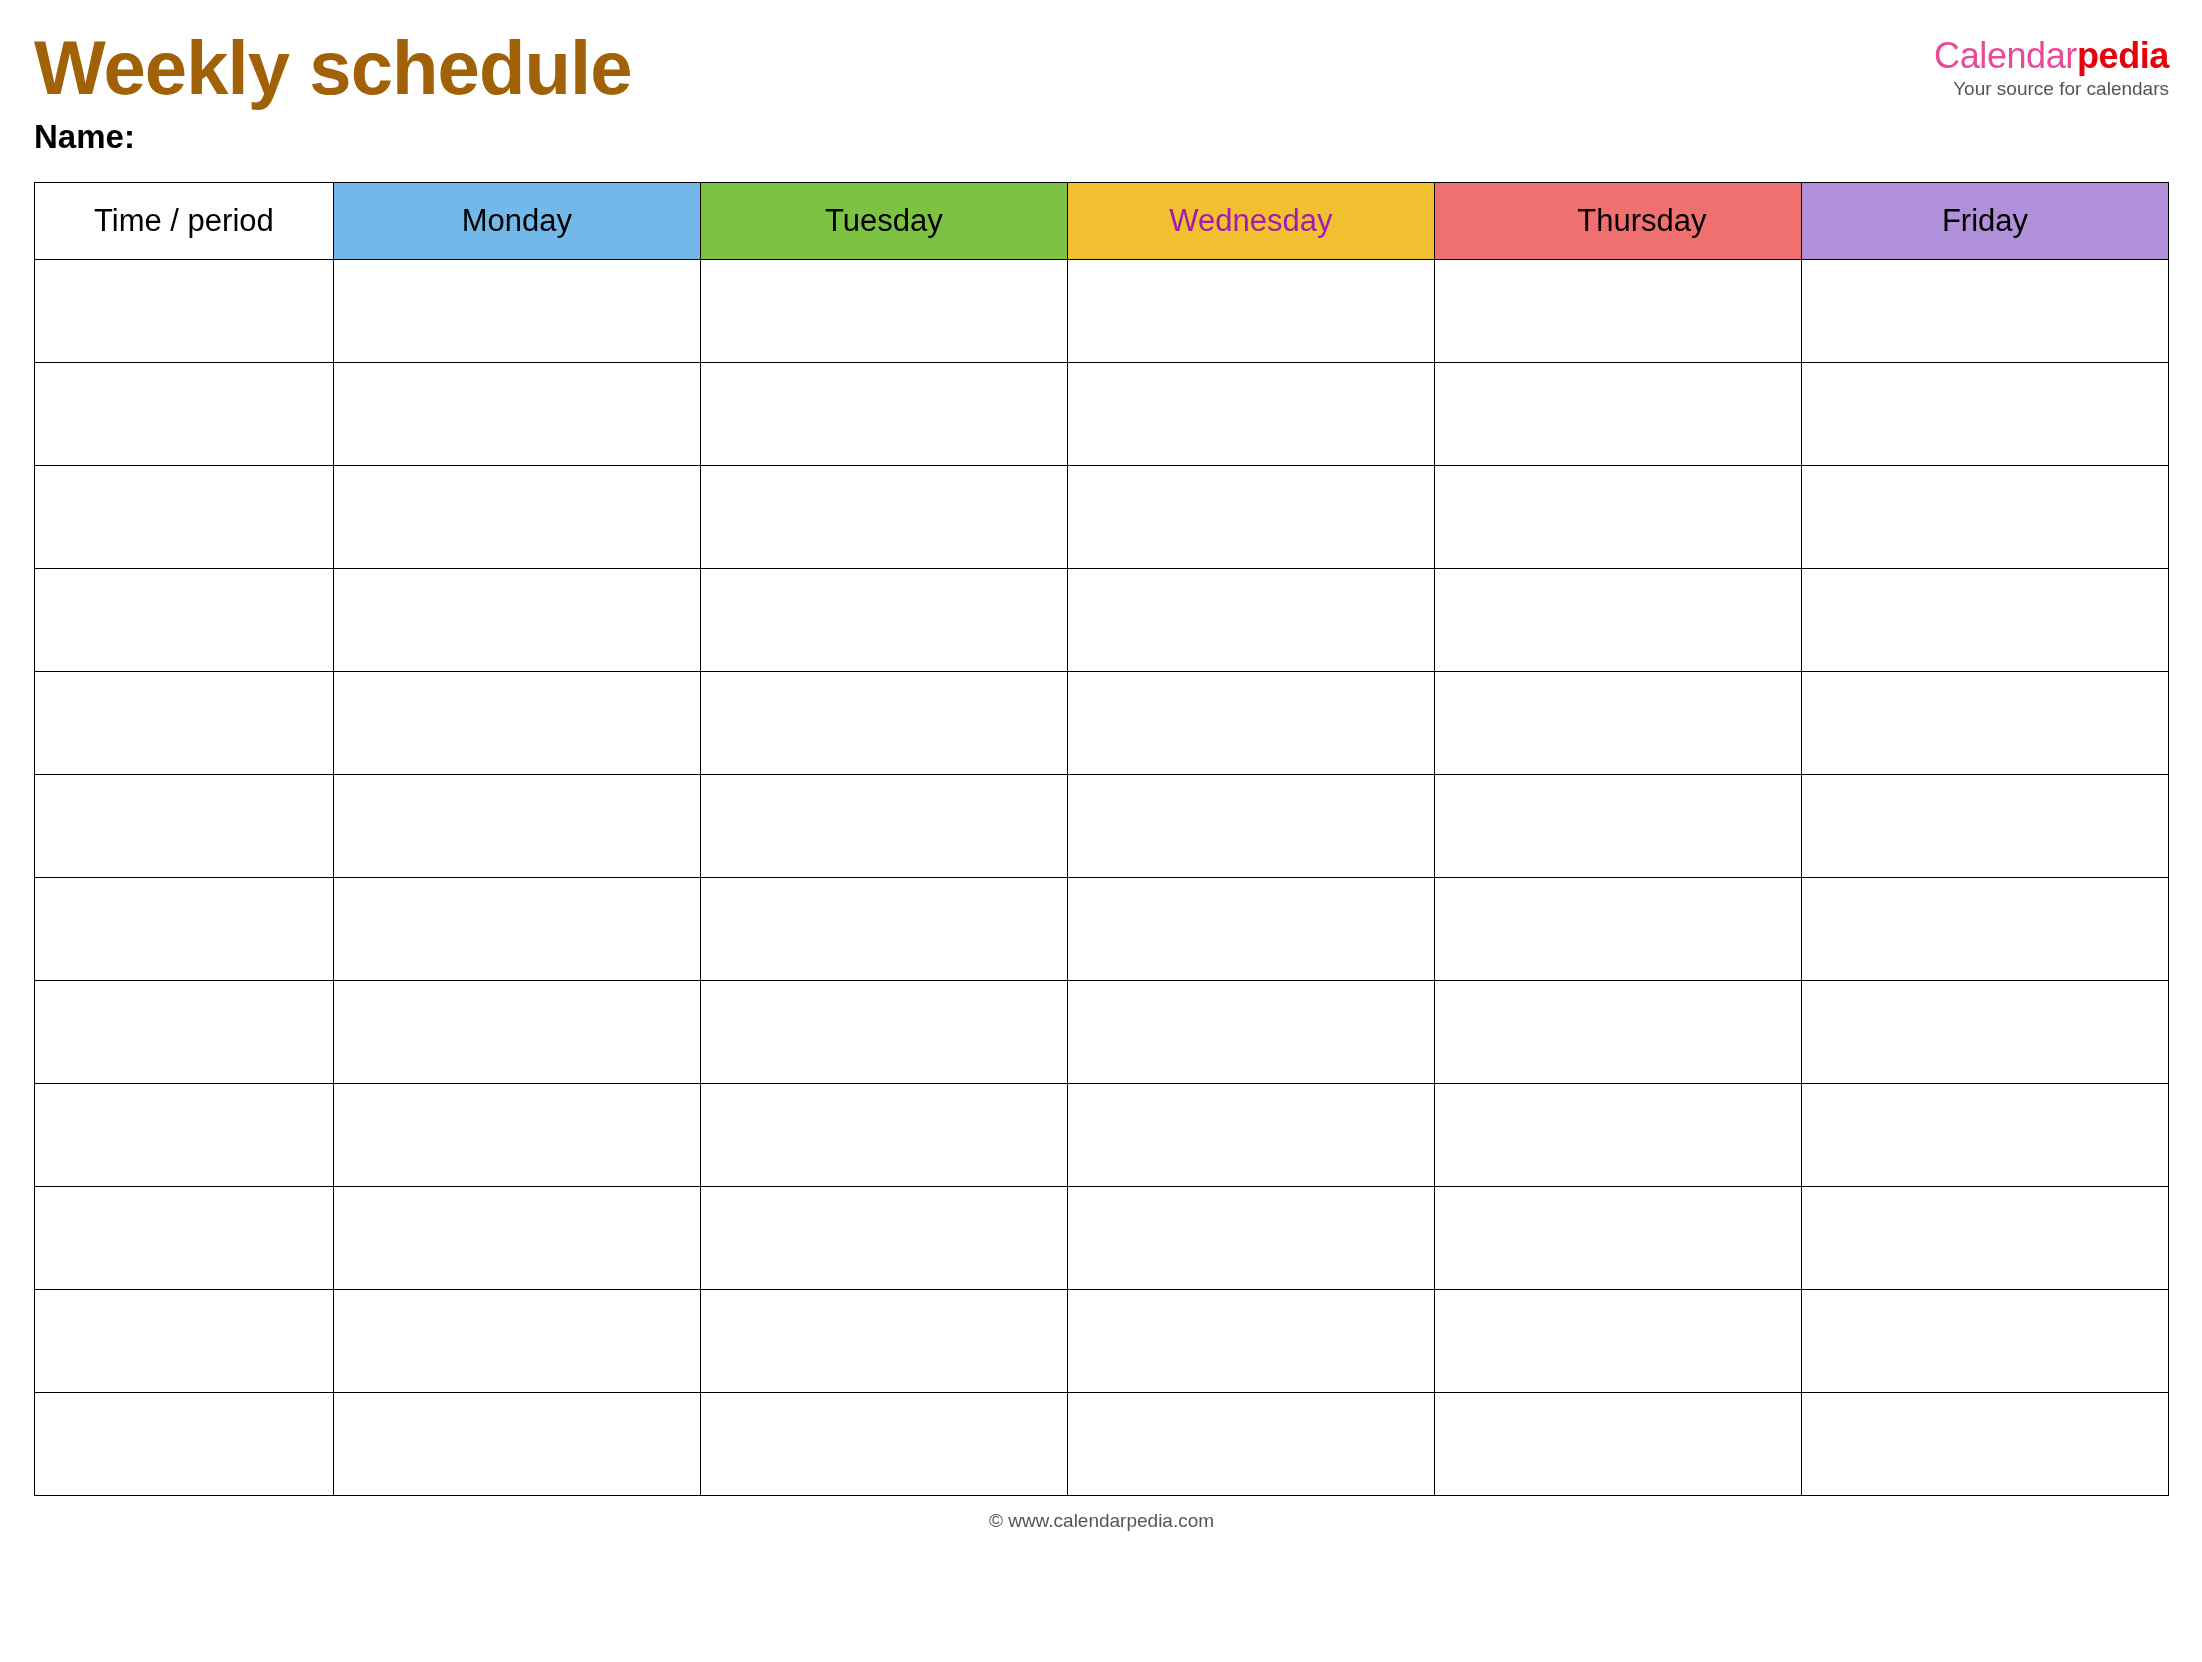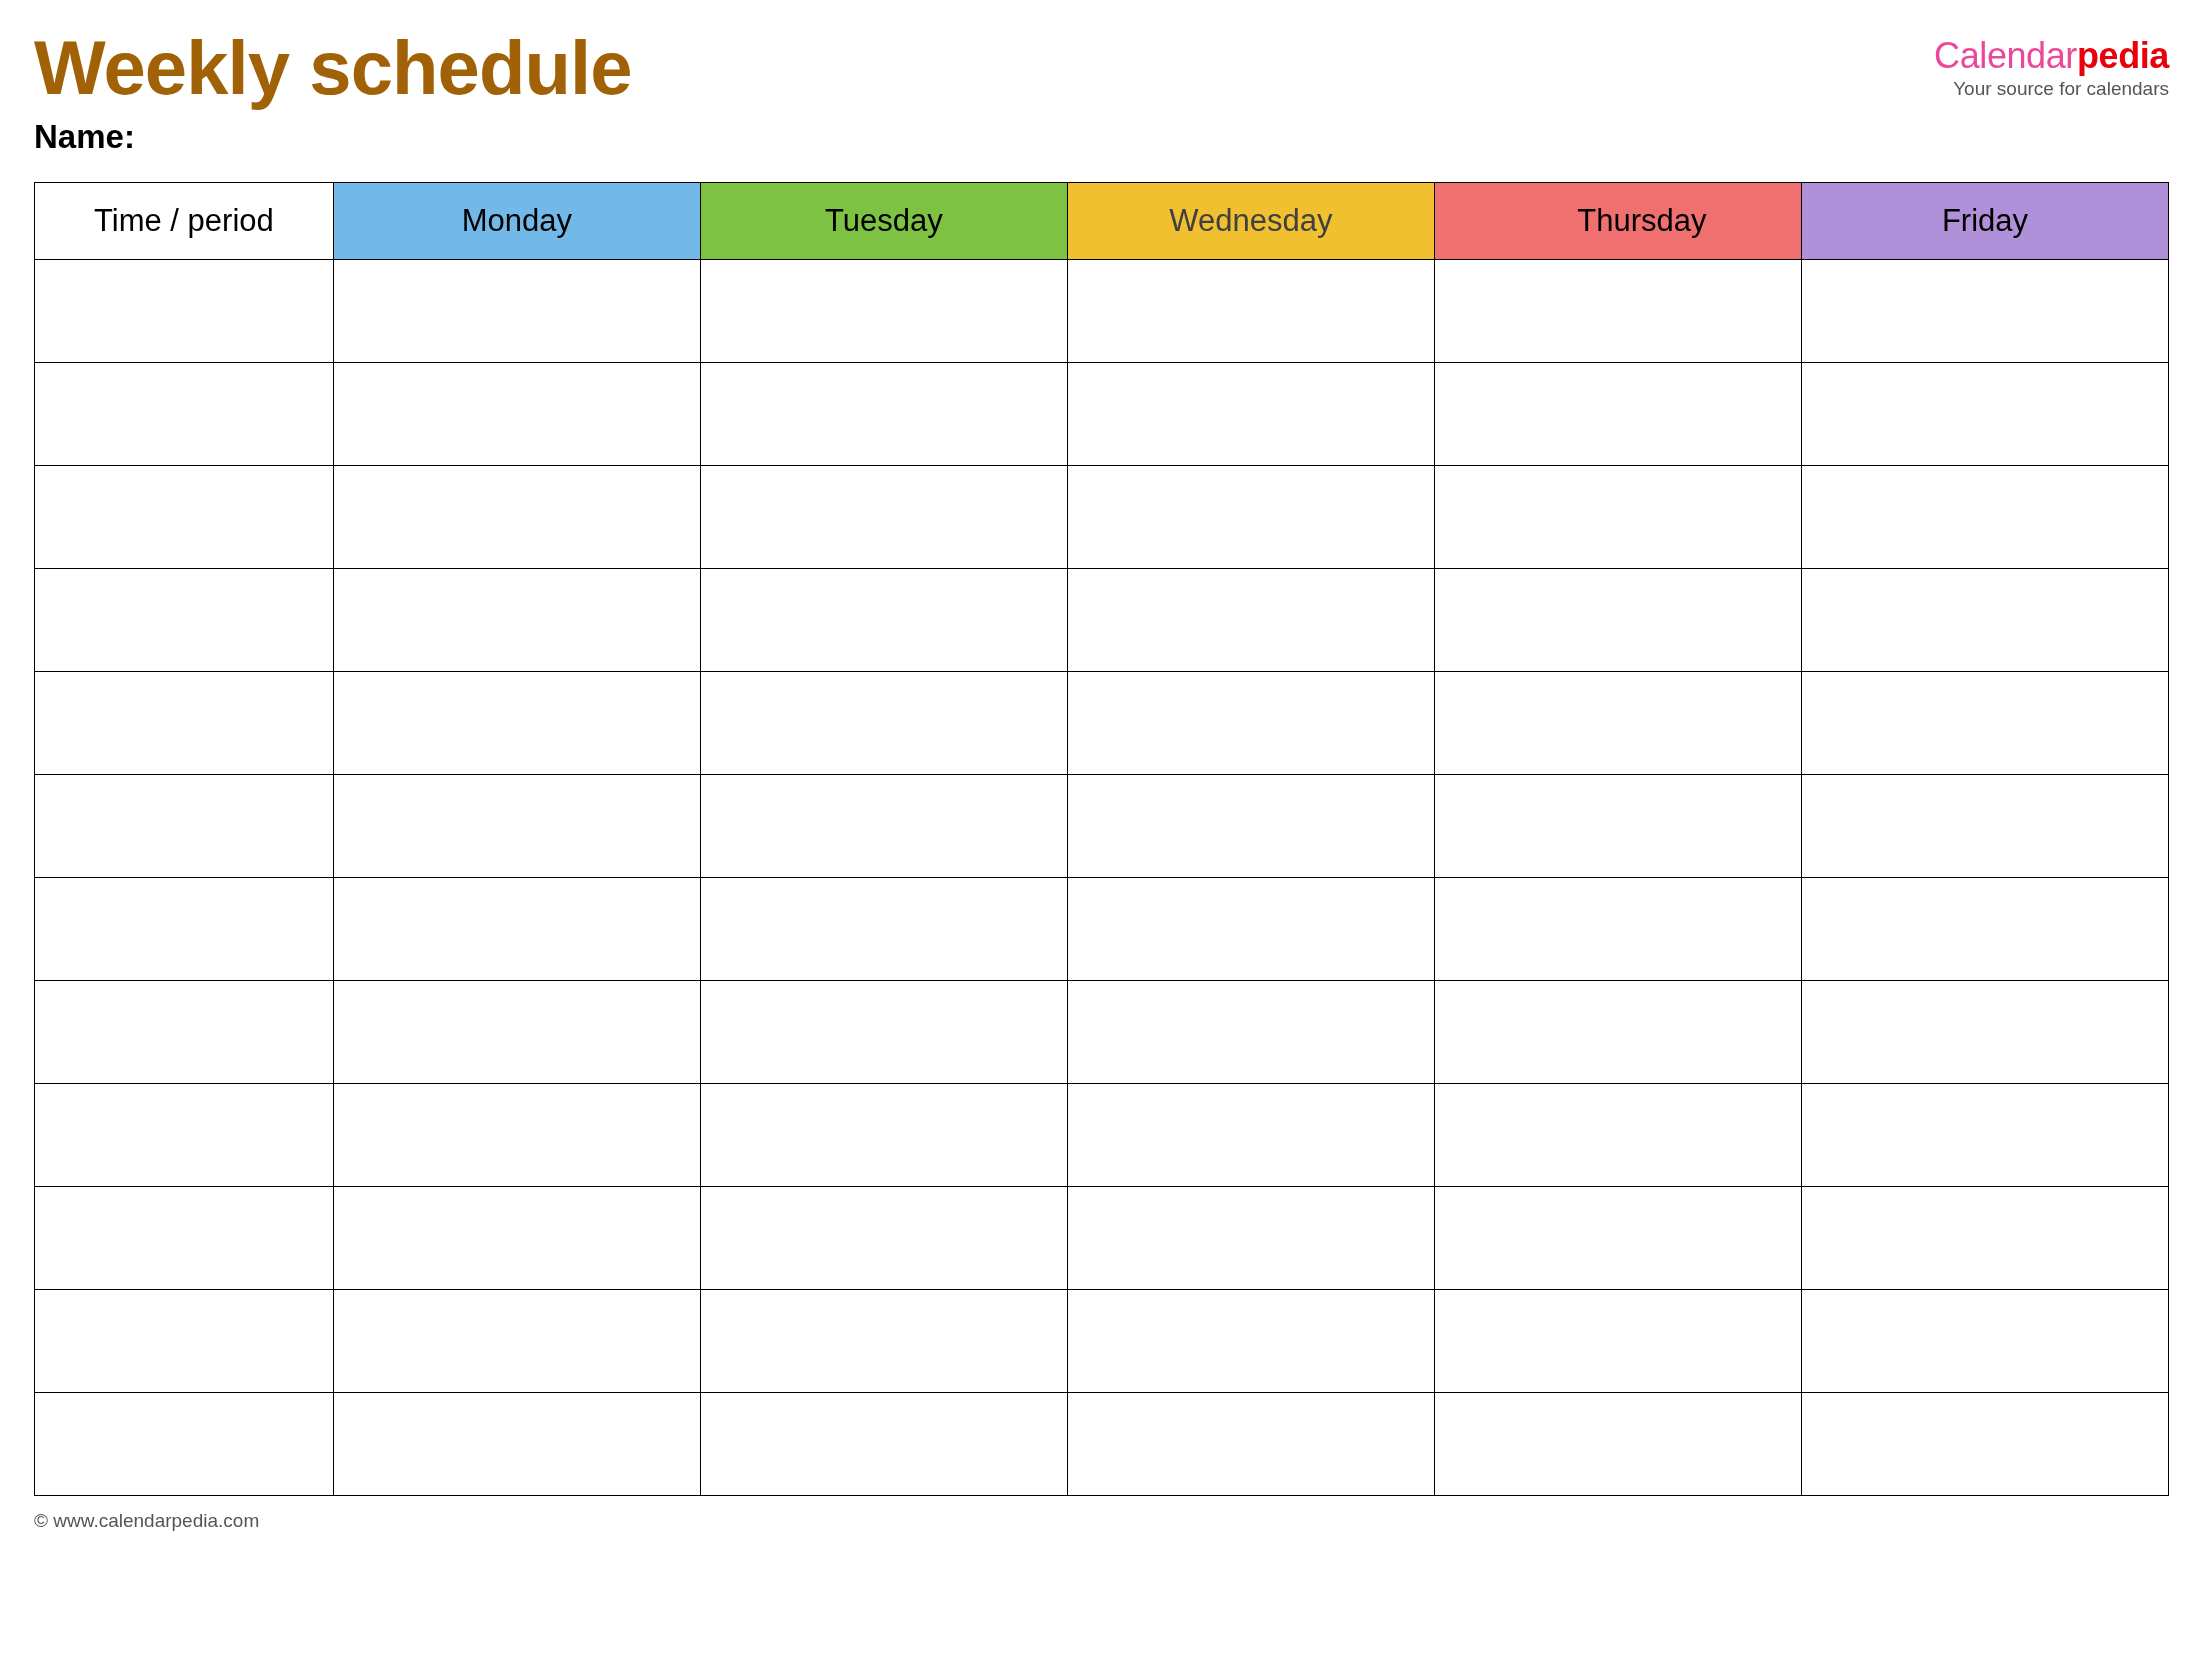--- a/index.html
+++ b/index.html
@@ -108,21 +108,21 @@
 
     .col-tuesday {
       width: 17.2%;
       background-color: #7dc242;
       color: #000000;
     }
 
     .col-wednesday {
       width: 17.2%;
       background-color: #f0c030;
-      color: #404040;
+      color: #a21caf;
     }
 
     .col-thursday {
       width: 17.2%;
       background-color: #f07070;
       color: #000000;
       padding-left: 48px;
     }
 
     .col-friday {
@@ -132,20 +132,21 @@
     }
 
     .schedule-table tbody td {
       background-color: #ffffff;
     }
 
     .footer {
       margin-top: 13.8px;
       font-size: 19px;
       color: #555555;
+      text-align: center;
     }
   </style>
 </head>
 <body>
 
 <div class="header-section">
   <div class="title-area">
     <h1 class="main-title">Weekly schedule</h1>
     <div class="name-label">Name:</div>
   </div>

